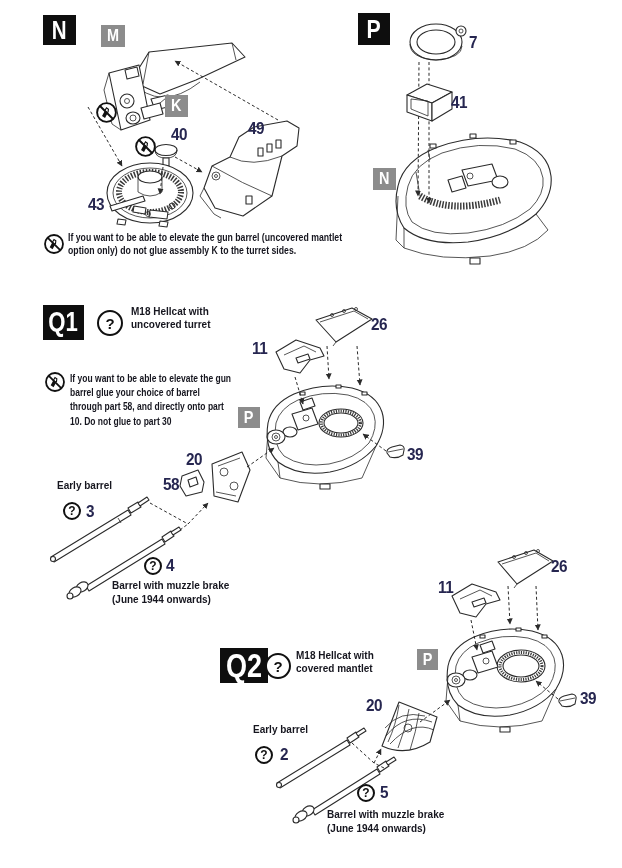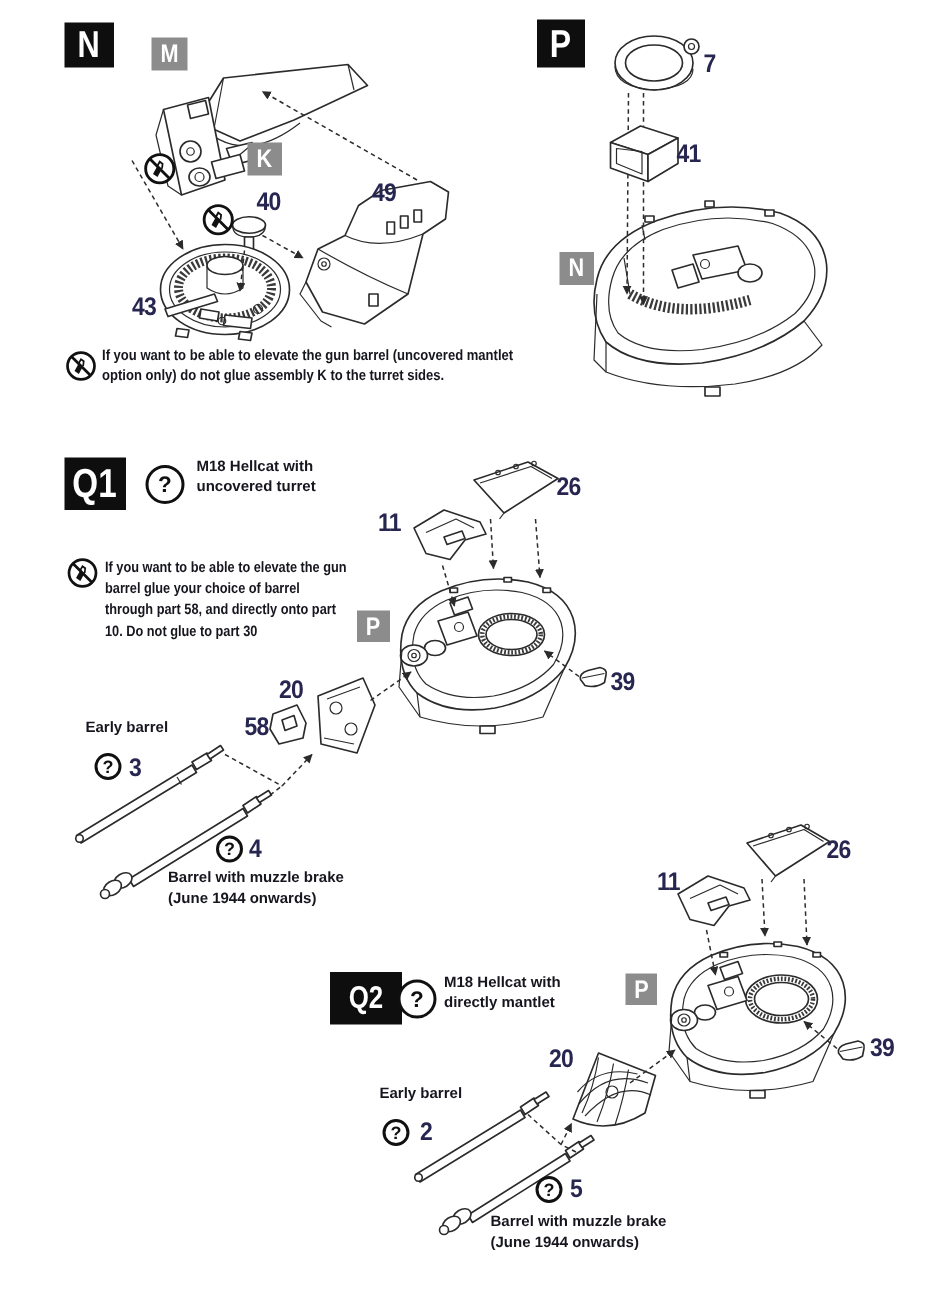--- a/index.html
+++ b/index.html
@@ -391,29 +391,29 @@
     <span>?</span>
     </div>
   <div class="abs part-num" style="left:166px;top:556px;">4</div>
   <div class="abs" style="left:112px;top:579px;">
     <div class="txt" style="line-height:13.5px;">Barrel with muzzle brake</div>
     <div class="txt" style="line-height:13.5px;">(June 1944 onwards)</div>
   </div>
 
   <div class="abs part-num" style="left:551px;top:557px;">26</div>
   <div class="abs part-num" style="left:438px;top:578px;">11</div>
-  <div class="abs step-box" style="left:220px;top:648px;width:48px;height:35px;font-size:21px;">
+  <div class="abs step-box" style="left:220px;top:648px;width:48px;height:35px;font-size:33px;">
       <span class="sq">Q2</span>
     </div>
   <div class="abs qc qc-lg" style="left:265px;top:653px;">
     <span>?</span>
     </div>
   <div class="abs" style="left:296px;top:650px;">
     <div class="txt" style="line-height:12.5px;">M18 Hellcat with</div>
-    <div class="txt" style="line-height:12.5px;">directly mantlet</div>
+    <div class="txt" style="line-height:12.5px;">covered mantlet</div>
   </div>
   <div class="abs sub-label" style="left:417px;top:649px;width:21px;height:21px;">
       <span class="sq">P</span>
     </div>
   <div class="abs part-num" style="left:580px;top:689px;">39</div>
   <div class="abs part-num" style="left:366px;top:696px;">20</div>
 
   <div class="abs txt" style="left:253px;top:724px;">Early barrel</div>
   <div class="abs qc qc-sm" style="left:255px;top:746px;">
     <span>?</span>

